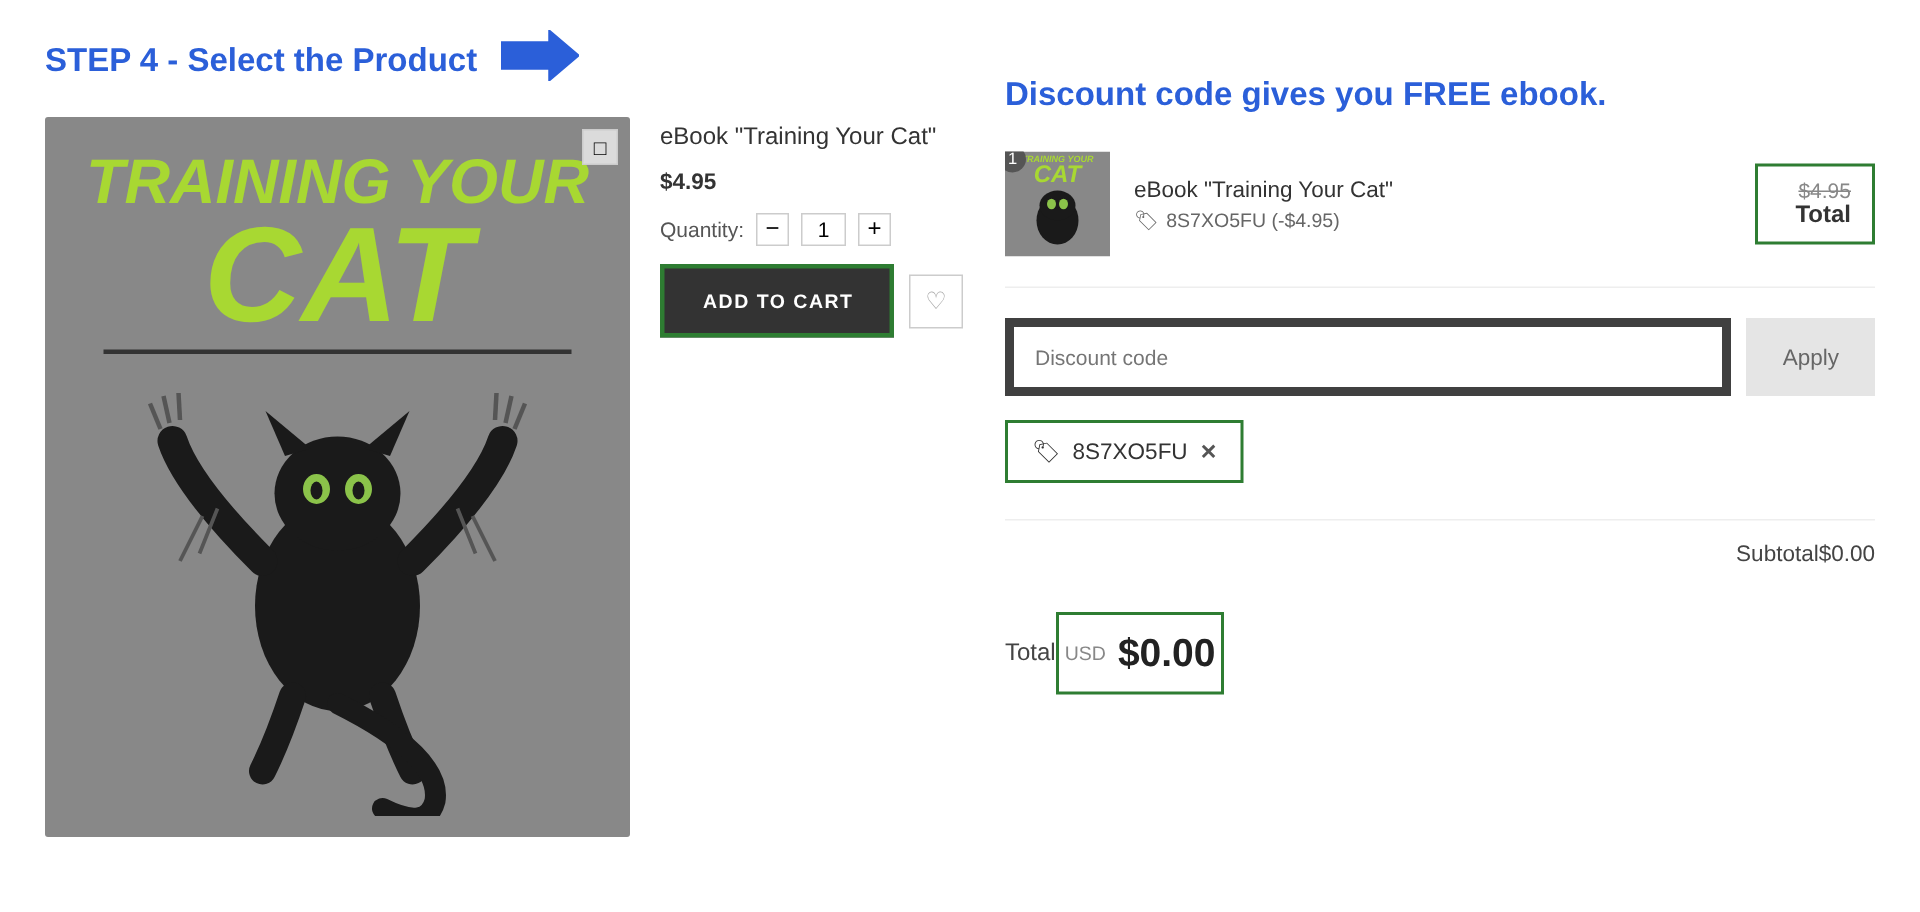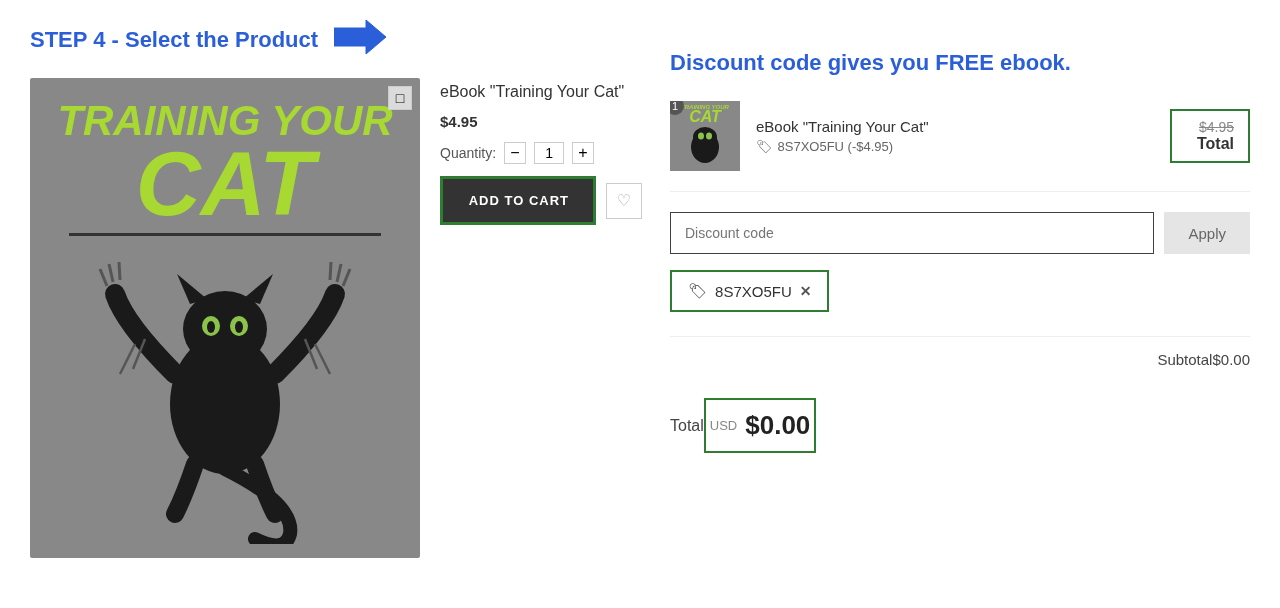--- a/index.html
+++ b/index.html
@@ -299,21 +299,21 @@
     }
 
     .discount-row {
       display: flex;
       gap: 10px;
       margin-bottom: 16px;
     }
 
     .discount-input {
       flex: 1;
-      border: 1px solid #404040;
+      border: 6px solid #404040;
       padding: 12px 14px;
       font-size: 14px;
       color: #aaa;
       outline: none;
     }
 
     .apply-btn {
       background: #e5e5e5;
       color: #666;
       border: none;

